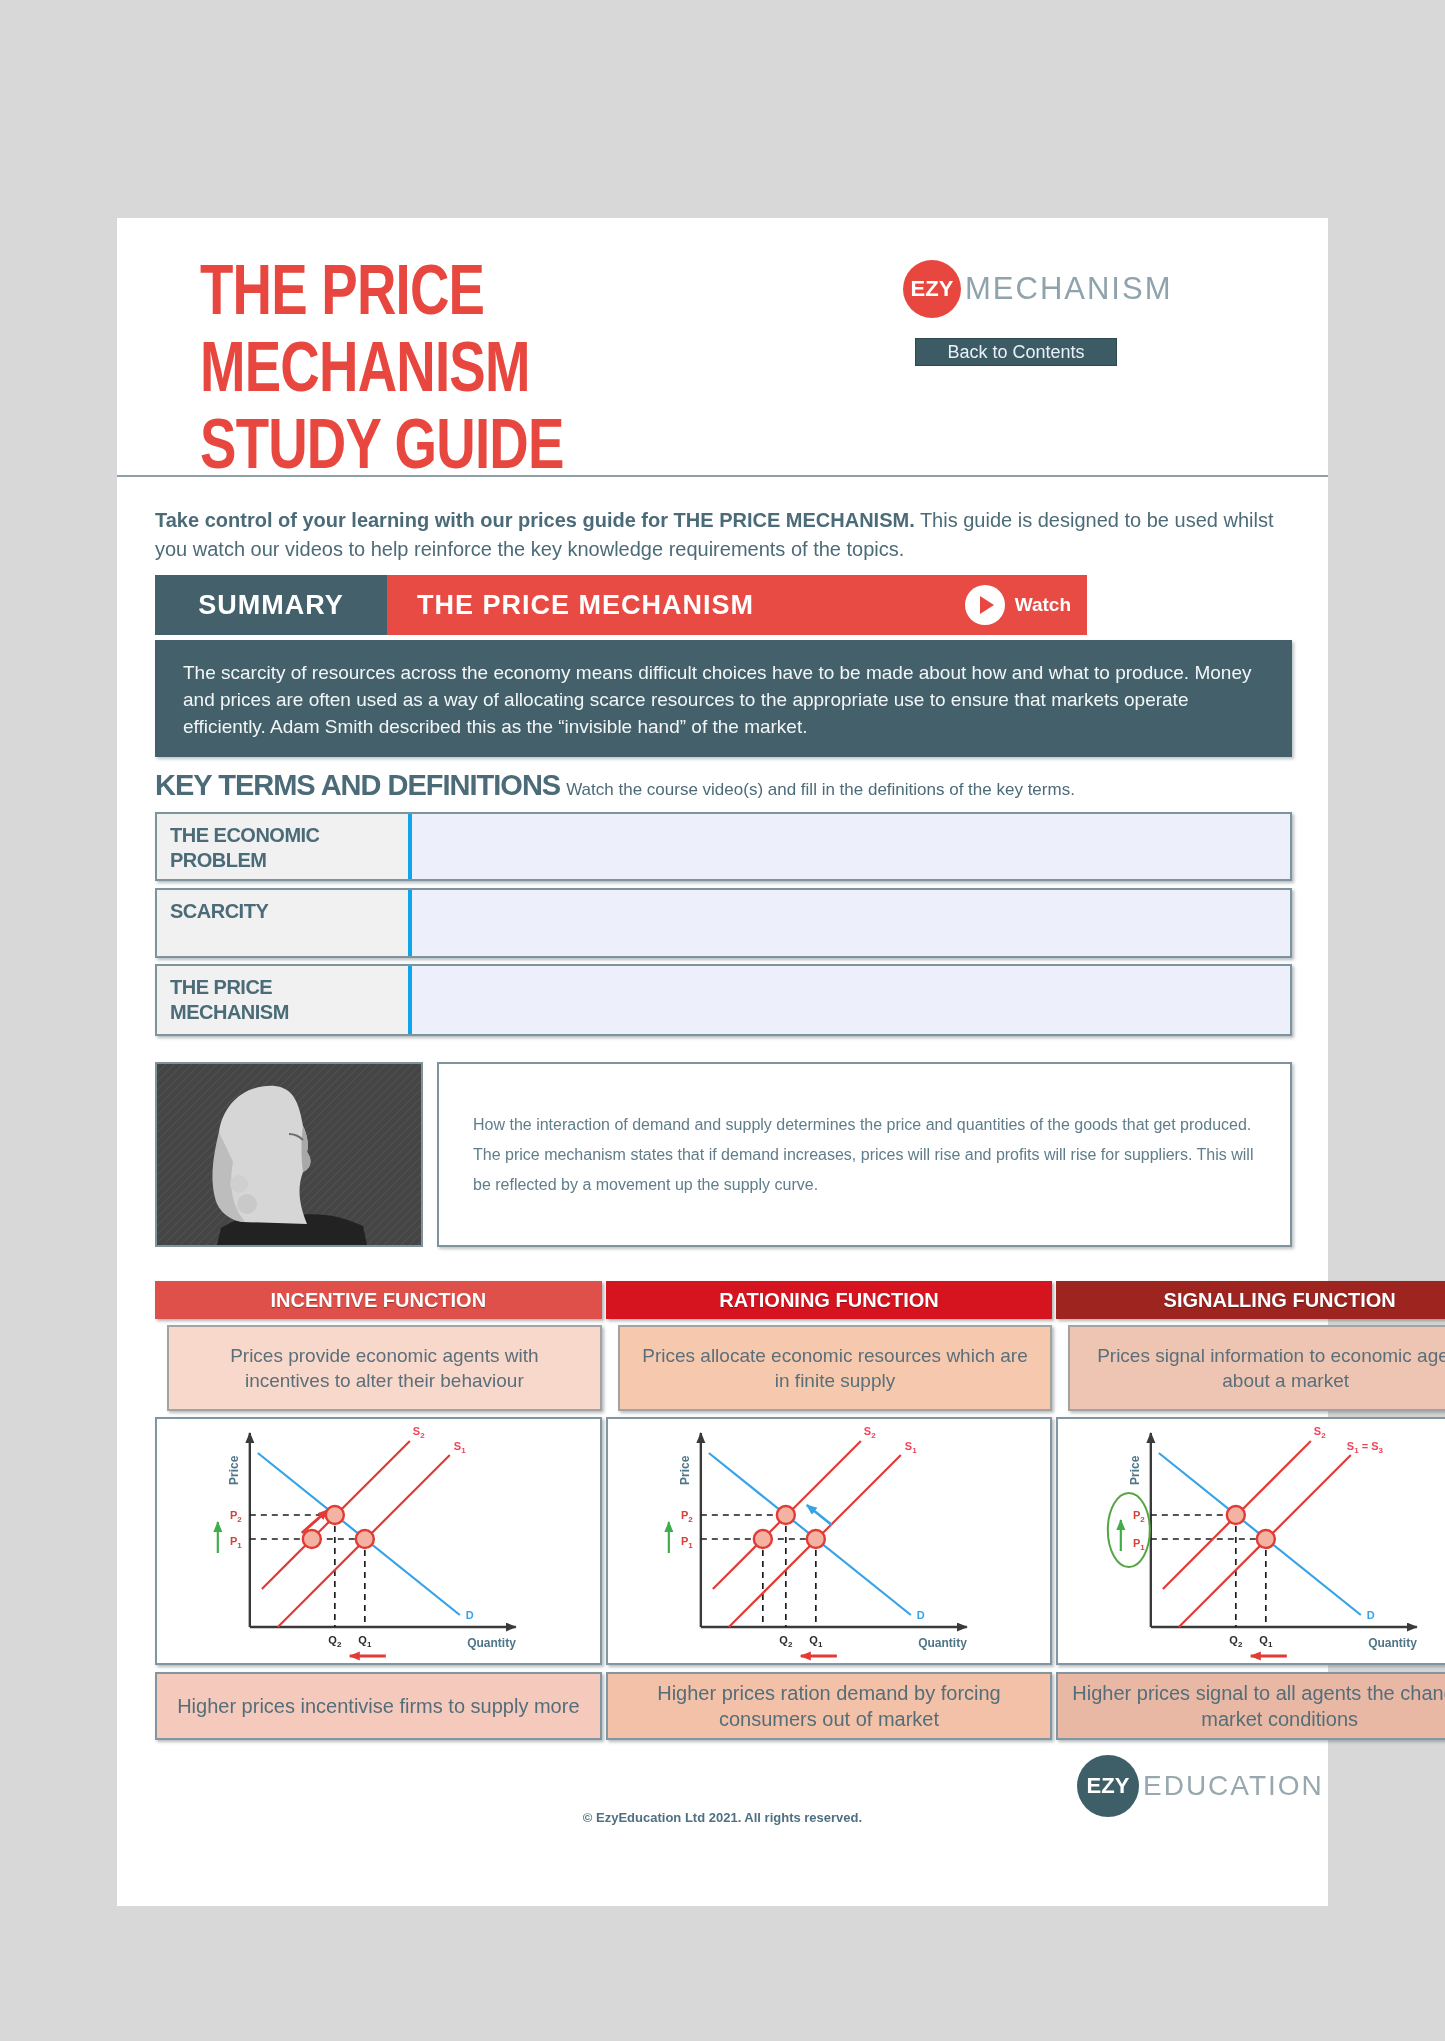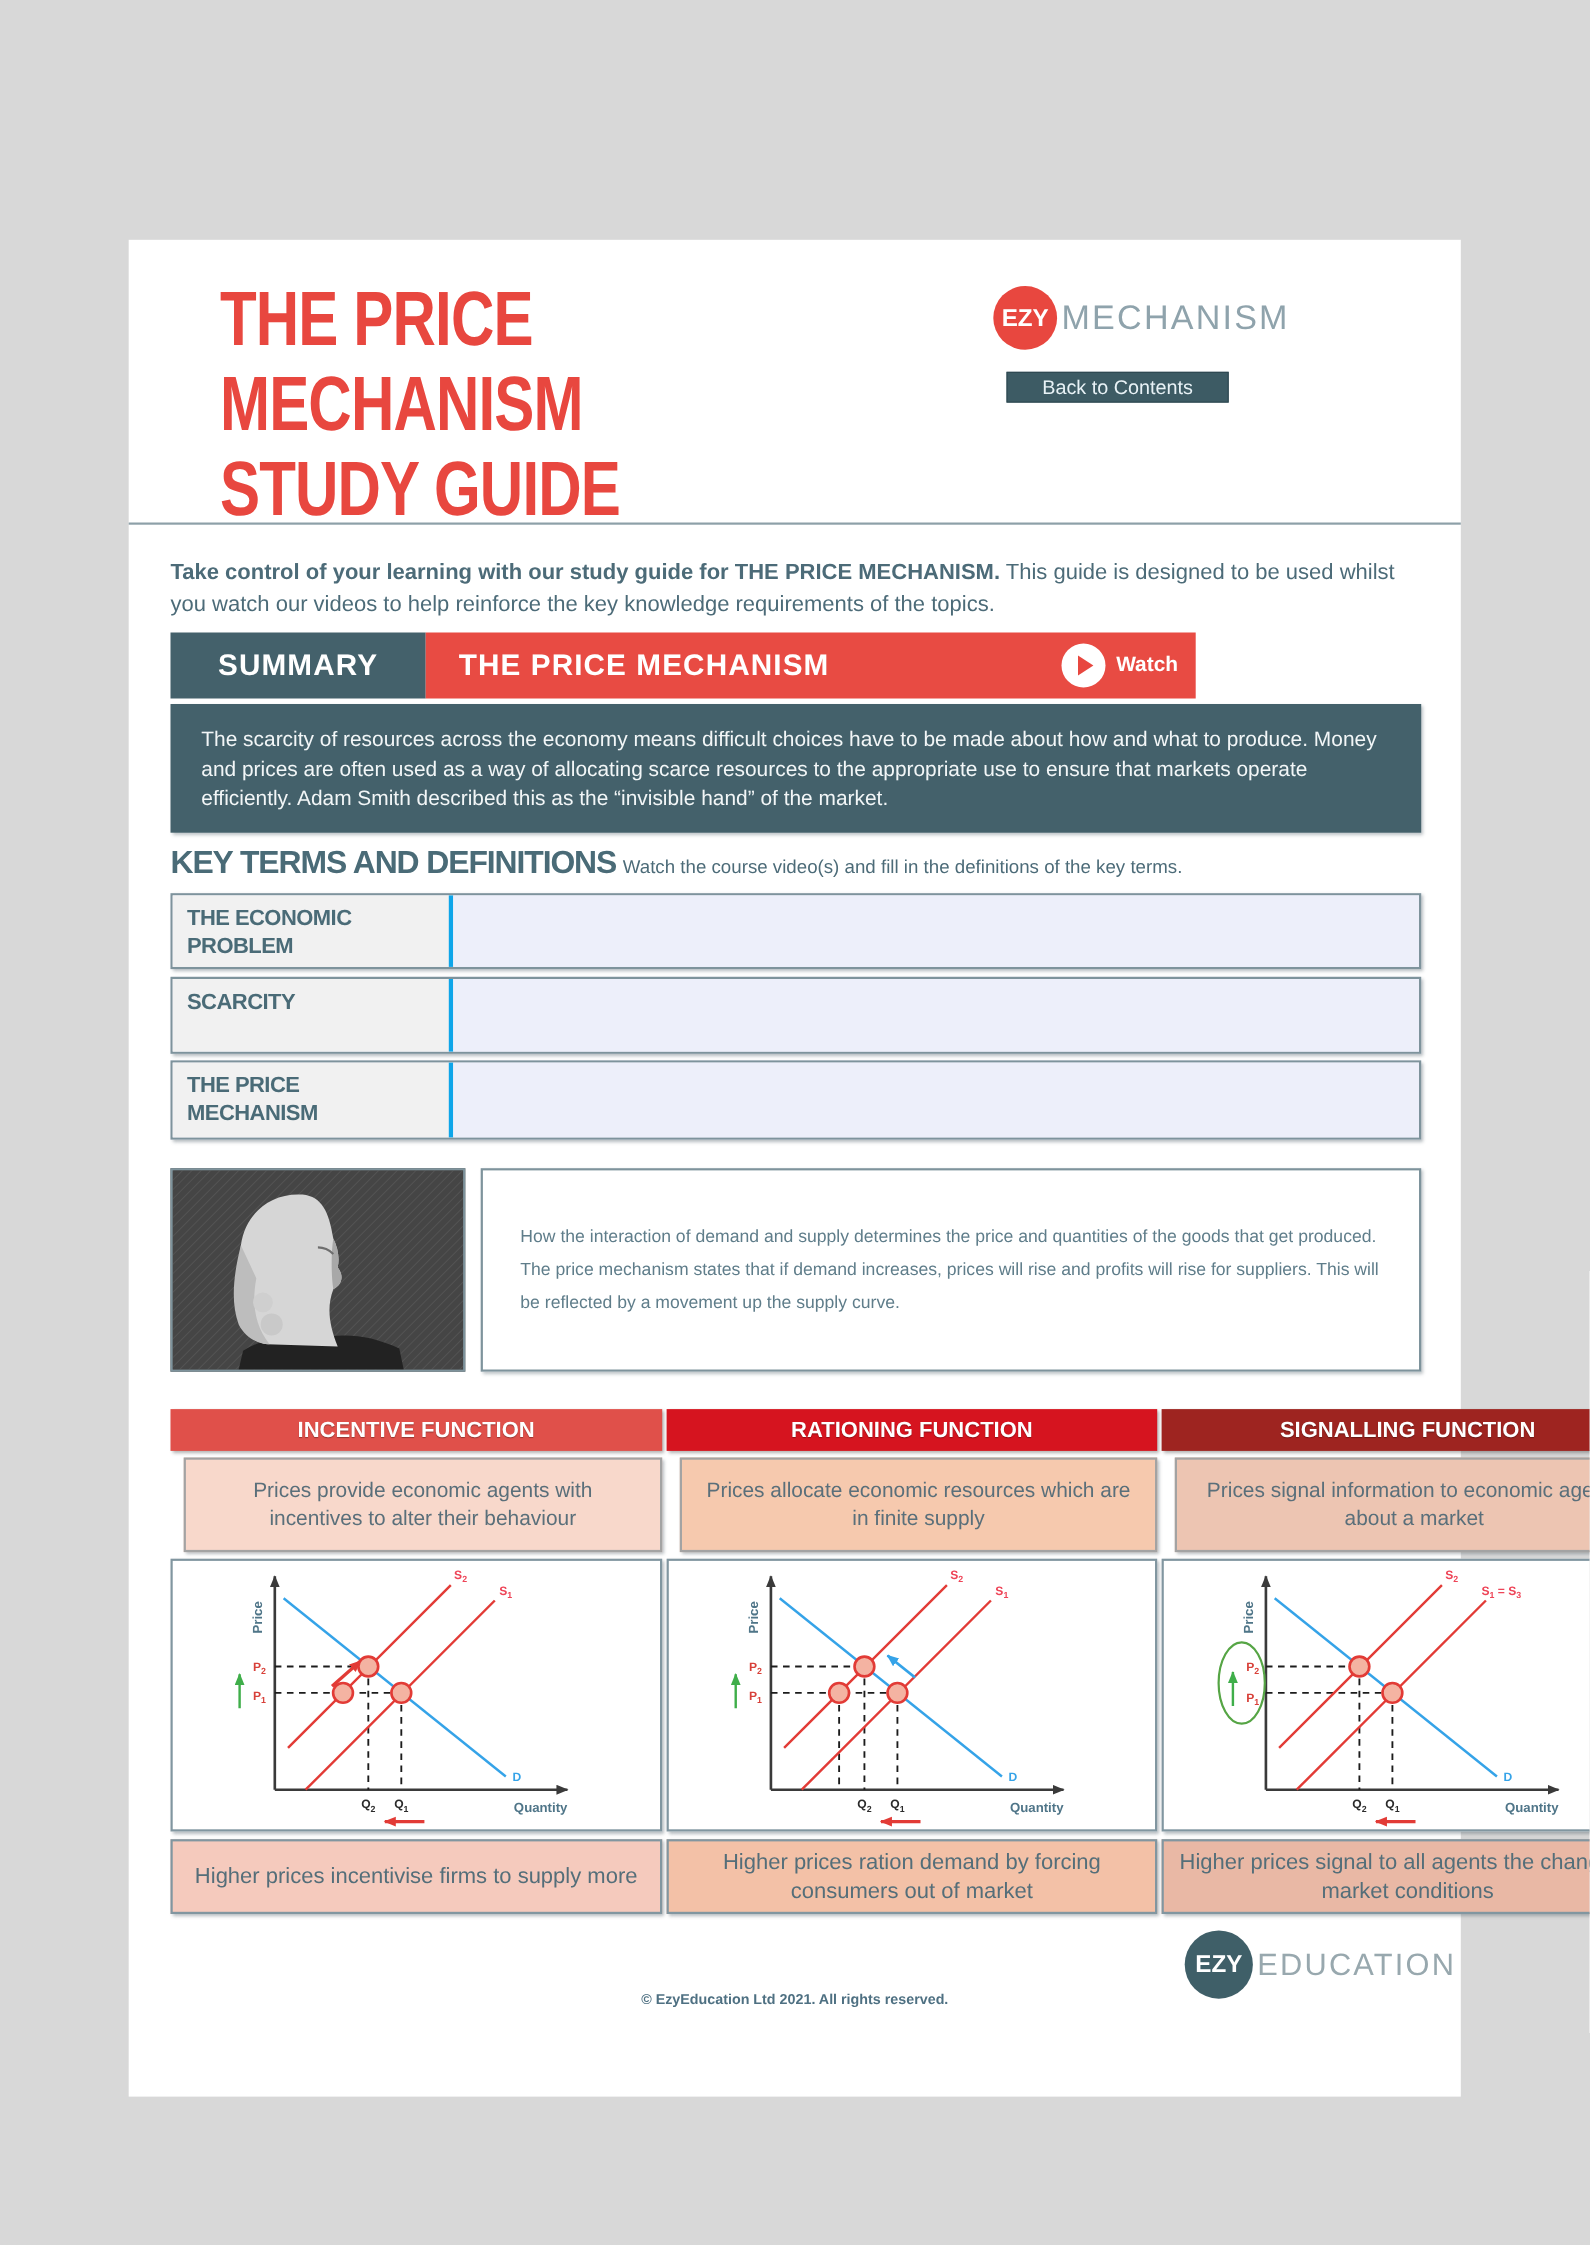--- a/index.html
+++ b/index.html
@@ -141,21 +141,21 @@
   <div class="brand-top">
     <span class="brand-circle red">
       <span>EZY</span>
     </span>
     <span class="brand-name">MECHANISM</span>
   </div>
   <button class="back-btn">Back to Contents</button>
 
   <div class="rule"></div>
 
-  <p class="intro"><b>Take control of your learning with our study guide for THE PRICE MECHANISM.</b><span> This guide is designed to be used whilst you watch our videos to help reinforce the key knowledge requirements of the topics.</span></p>
+  <p class="intro"><b>Take control of your learning with our prices guide for THE PRICE MECHANISM.</b><span> This guide is designed to be used whilst you watch our videos to help reinforce the key knowledge requirements of the topics.</span></p>
 
   <div class="sum-bar">
     <div class="sum-label">SUMMARY</div>
     <div class="sum-topic">
       <span>THE PRICE MECHANISM</span>
       <div class="watch">
         <span class="play-circle">
             <span class="play-tri"></span>
           </span>
         <span class="watch-label">Watch</span>

